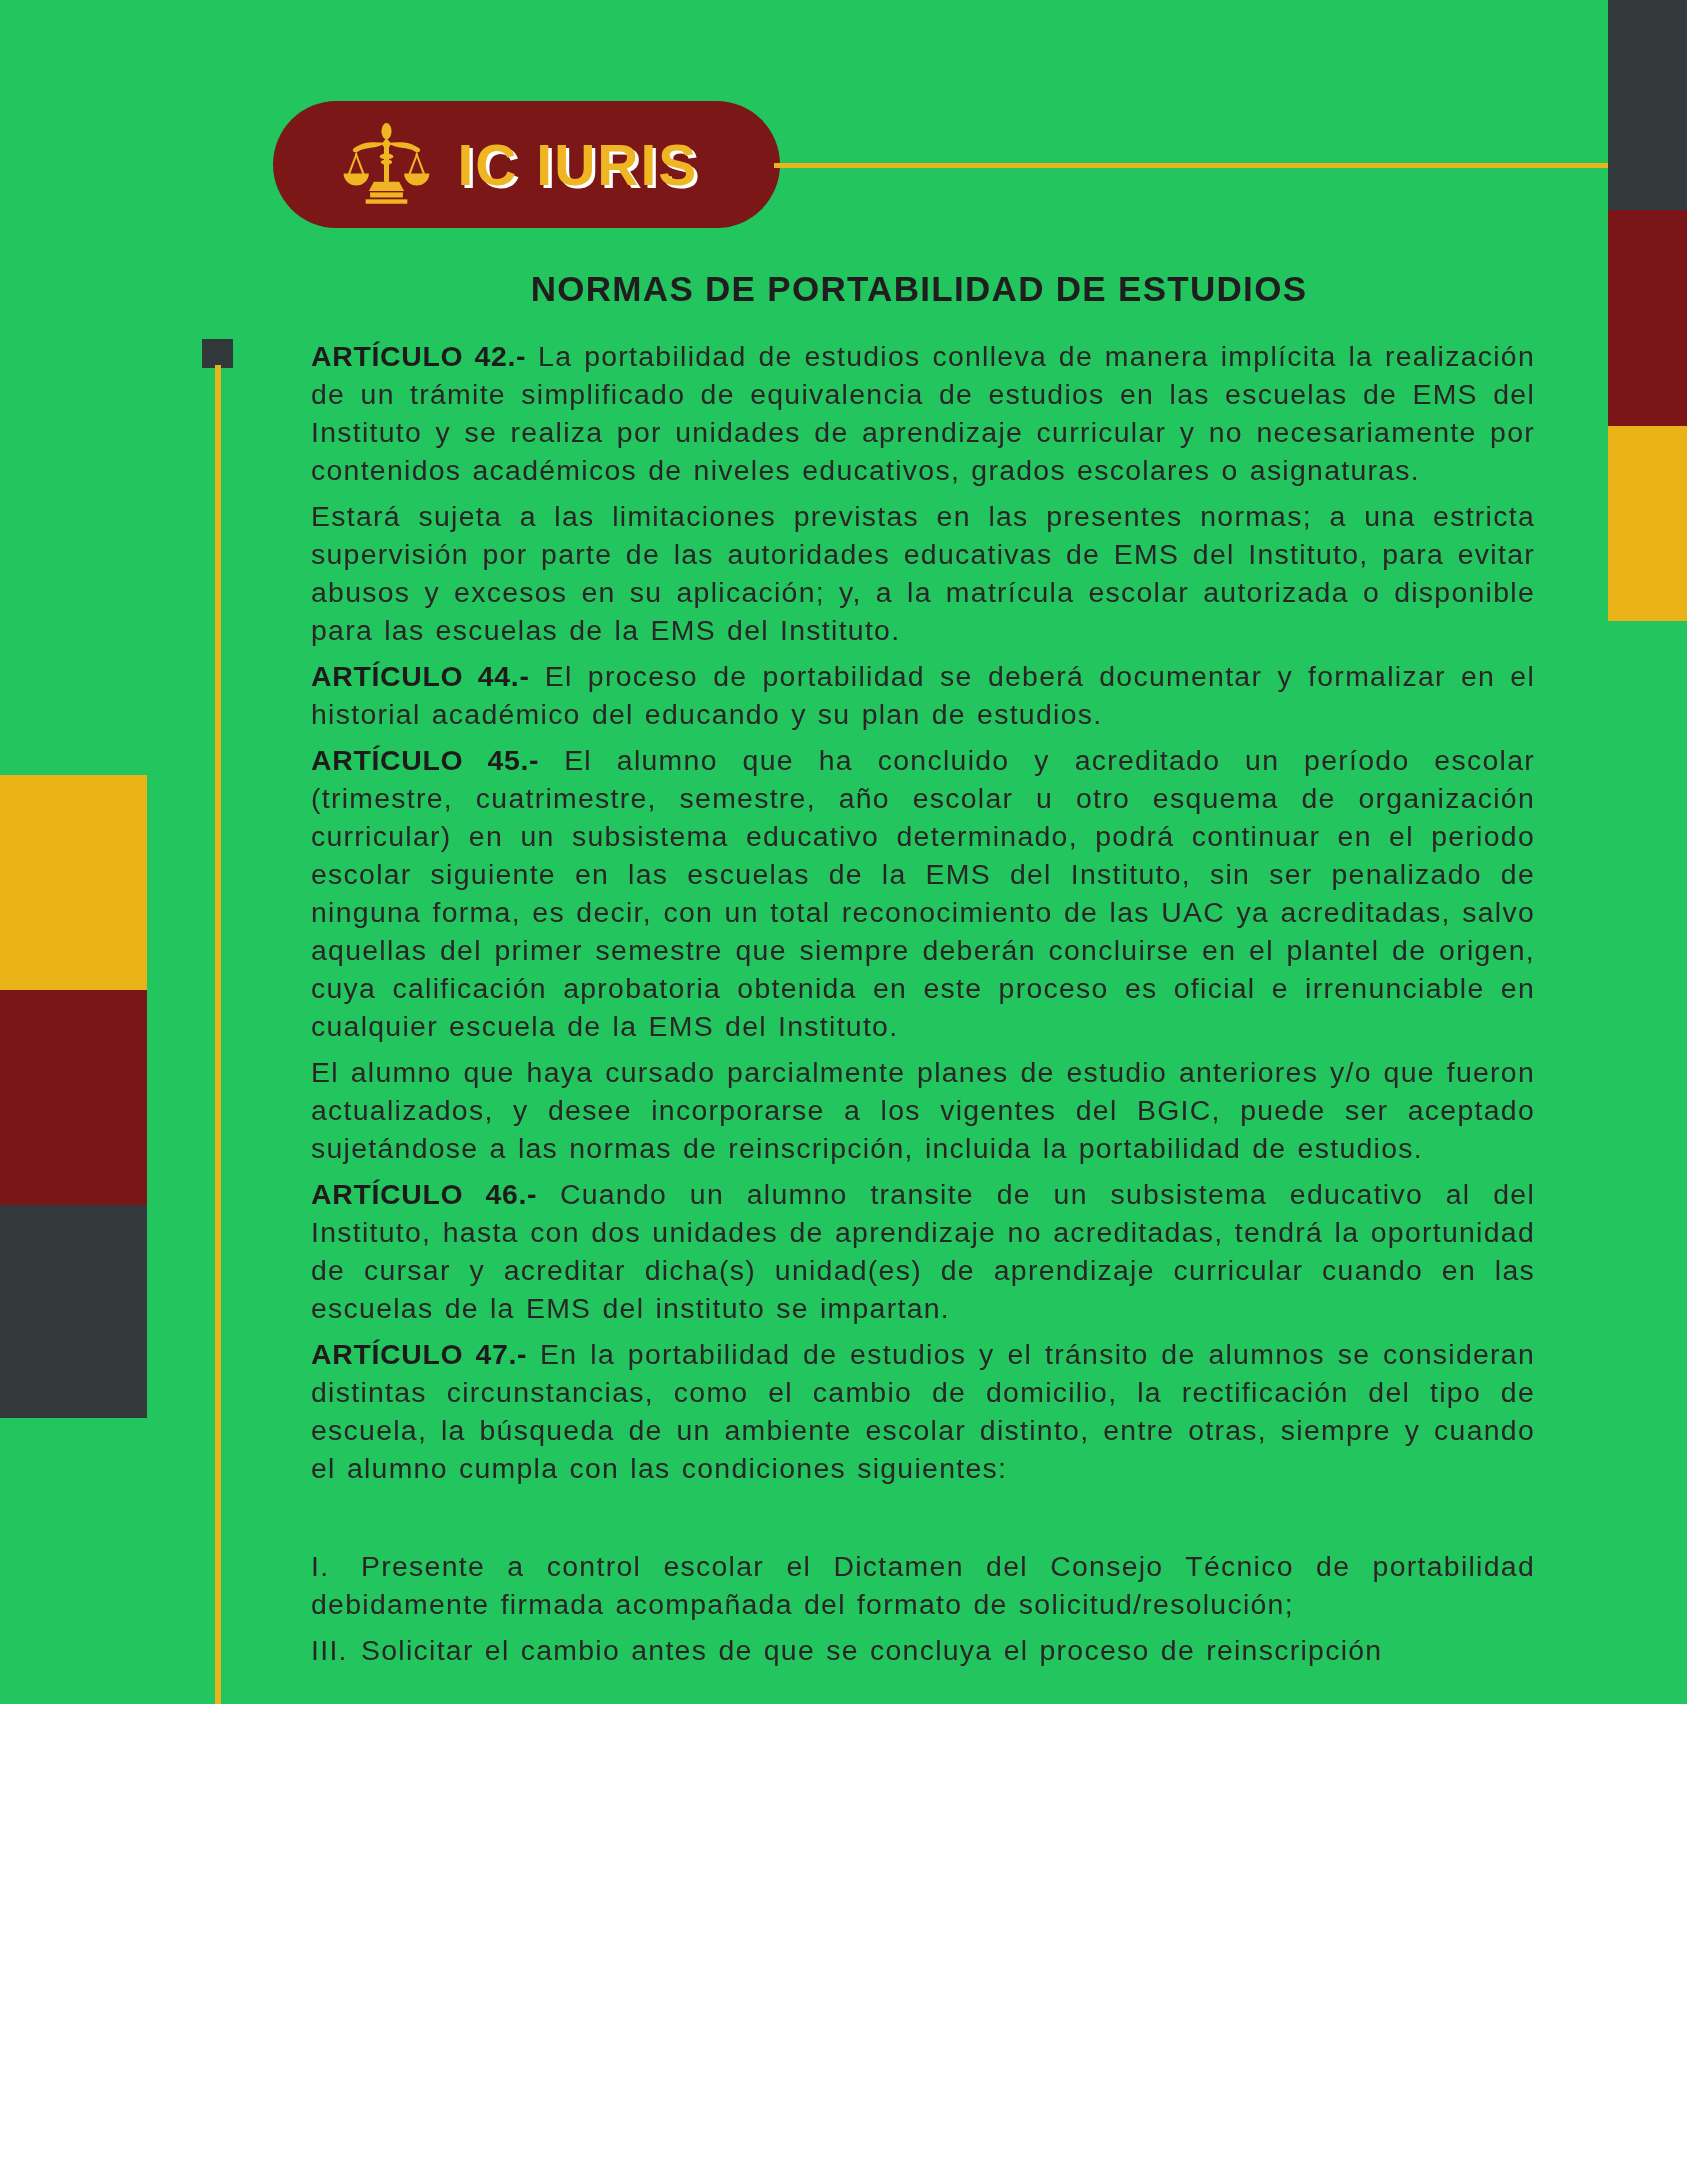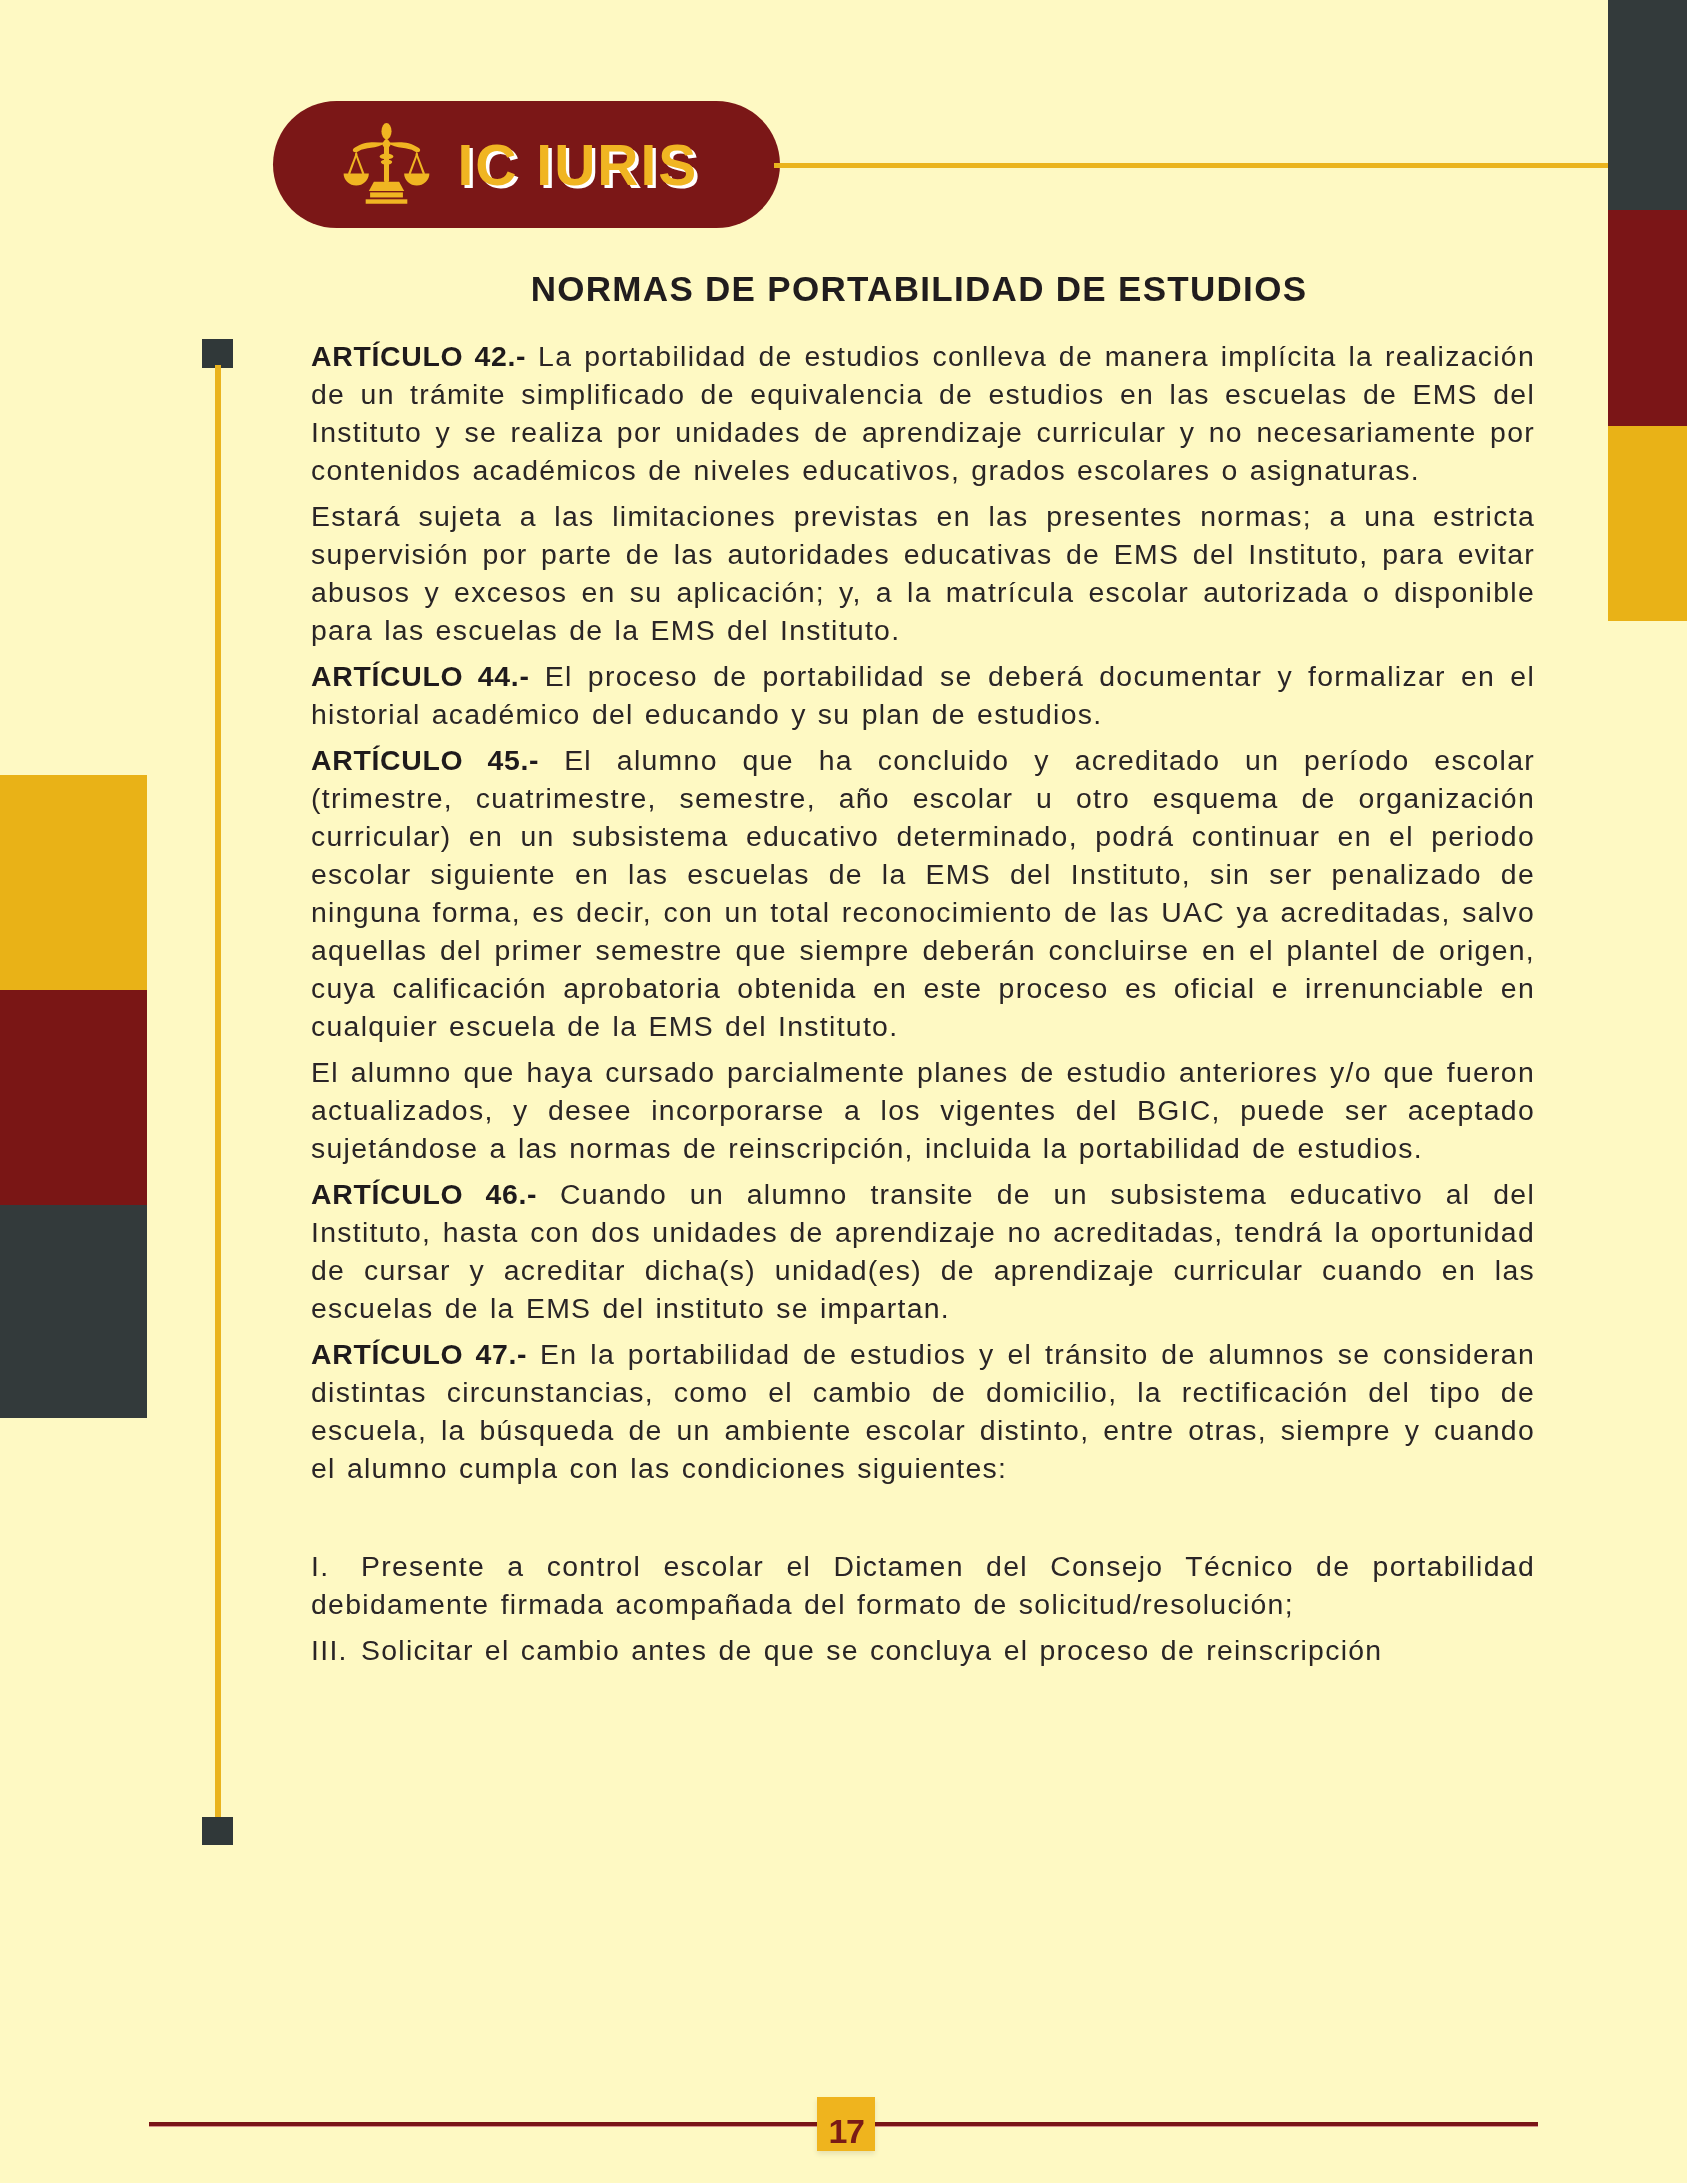--- a/index.html
+++ b/index.html
@@ -1,19 +1,19 @@
 <!DOCTYPE html>
 <html lang="es" style="font-size:10.6px"><head>
 <meta charset="utf-8">
 <style>
   html,body{margin:0;padding:0;}
   .page{
     position:relative;
-    width:1687px;height:2183px;
-    background:#fef9c3;
+    width:1687px;height:1704px;
+    background:#22c55e;
     font-family:"Liberation Sans", sans-serif;
     overflow:hidden;
   }
   
   .logo-pill{
     position:absolute;left:273px;top:101px;
     width:507px;height:127px;border-radius:64px;
     background:#7b1717;
     display:flex;align-items:center;
   }

